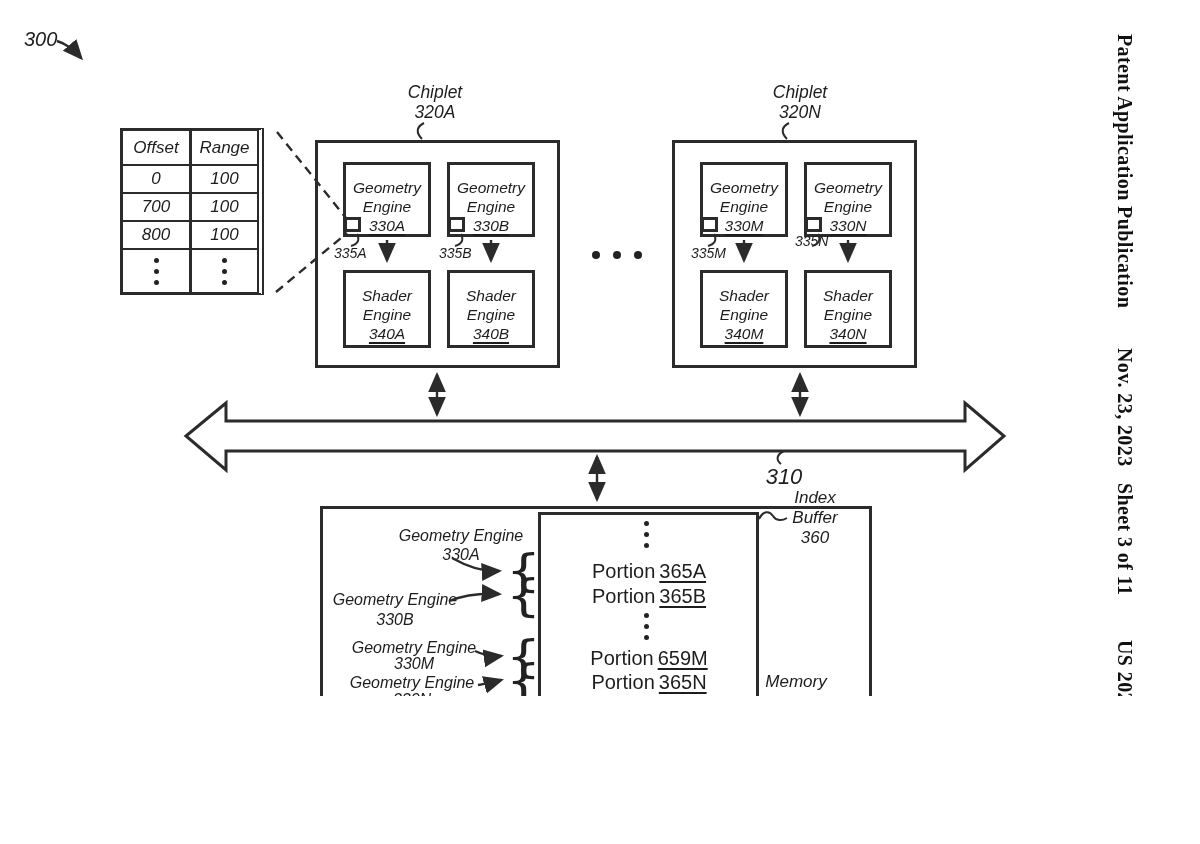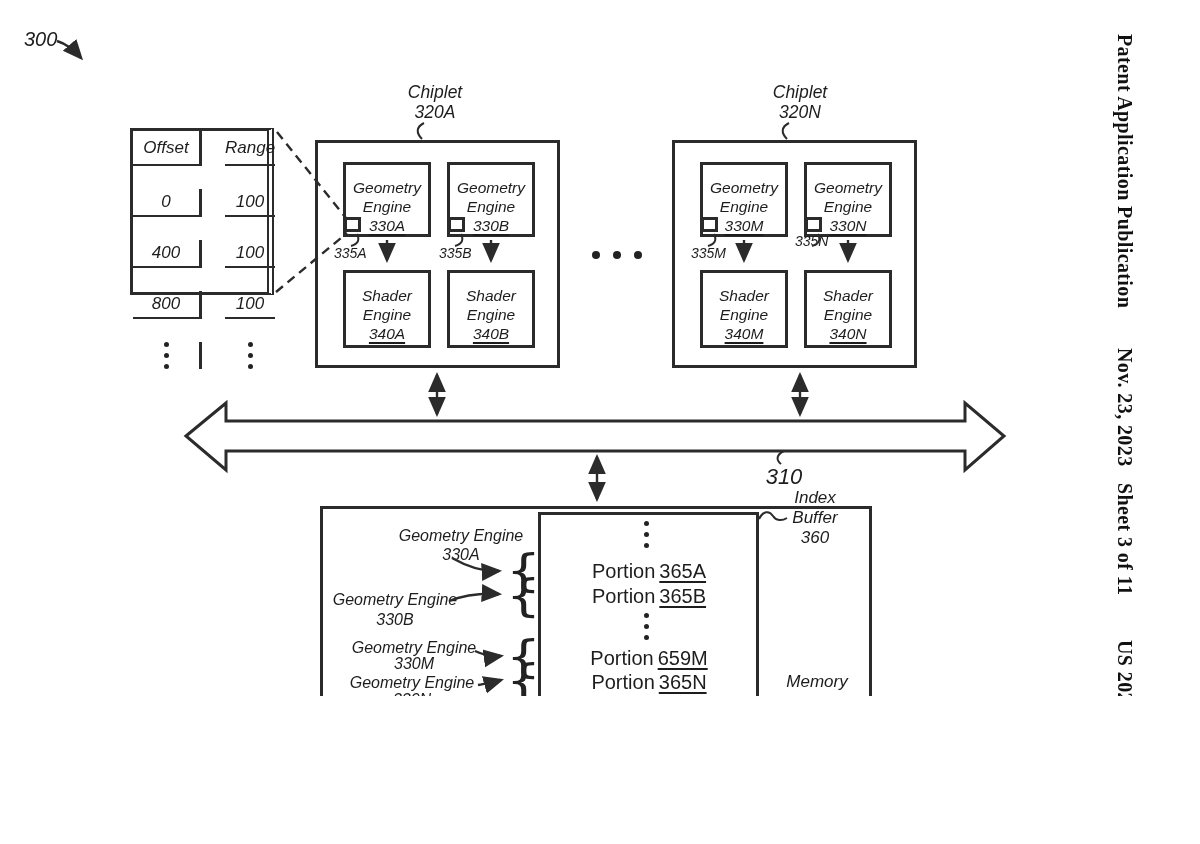--- a/index.html
+++ b/index.html
@@ -18,24 +18,24 @@
   .vlabel {
     position: absolute; left: 1102px; width: 34px;
     writing-mode: vertical-rl; text-orientation: mixed;
     font-family: "Liberation Serif", serif; font-weight: bold; font-size: 20px;
     letter-spacing: 0.4px; color: #111; white-space: nowrap;
   }
   .tag { position: absolute; font-style: italic; font-size: 14px; }
   .chip-label { position: absolute; width: 120px; text-align: center; font-style: italic; font-size: 17.5px; line-height: 20px; }
   
   .otable {
-    position: absolute; left: 130px; top: 128px; width: 144px; height: 167px;
+    position: absolute; left: 120px; top: 128px; width: 144px; height: 167px;
     border: 3px solid #2b2b2b; border-right: 7px double #2b2b2b; background: #fff;
     display: grid; grid-template-columns: 69px 1fr; grid-template-rows: 35px 28px 28px 28px 1fr;
-    font-style: italic; font-size: 17px; gap: 23px;
+    font-style: italic; font-size: 17px;
   }
   .otable > div { display: flex; align-items: center; justify-content: center; border-bottom: 2.5px solid #2b2b2b; }
   .otable > div.c1 { border-right: 3px solid #2b2b2b; }
   .otable > div.last { border-bottom: none; }
   .vdots { display: flex; flex-direction: column; align-items: center; gap: 6px; }
   .vdots i { display: block; width: 5px; height: 5px; border-radius: 50%; background: #222; }
   .hdots { position: absolute; display: flex; gap: 13px; }
   .hdots i { display: block; width: 8px; height: 8px; border-radius: 50%; background: #222; }
   .portion { position: absolute; left: 568px; width: 162px; text-align: center; font-size: 20px; }
   .portion .u { margin-left: 4px; }
@@ -55,21 +55,21 @@
   <div class="vlabel" style="top:34px">Patent Application Publication</div>
   <div class="vlabel" style="top:348px">Nov. 23, 2023</div>
   <div class="vlabel" style="top:483px">Sheet 3 of 11</div>
   <div class="vlabel" style="top:640px">US 2023/0376318 A1</div>
 
   <div class="otable">
     <div class="c1">Offset</div>
     <div>Range</div>
     <div class="c1">0</div>
     <div>100</div>
-    <div class="c1">400</div>
+    <div class="c1">700</div>
     <div>100</div>
     <div class="c1">800</div>
     <div>100</div>
     <div class="c1 last">
         <span class="vdots">
           <i></i>
           <i></i>
           <i></i>
         </span>
       </div>
@@ -184,21 +184,21 @@
       <i></i>
       <i></i>
     </div>
 
   <div class="abs ctr it" style="left:783px;top:488px;width:64px;font-size:17px;line-height:20px">
     <div>Index</div>
     <div>Buffer</div>
     <div>360</div>
   </div>
 
-  <div class="abs ctr it" style="left:782px;top:671px;width:70px;font-size:17px;line-height:21px">
+  <div class="abs ctr it" style="left:761px;top:671px;width:70px;font-size:17px;line-height:21px">
     <div>Memory</div>
     <div><span class="u">350</span></div>
   </div>
 
   <div class="srclabel" style="left:397px;top:526px;width:128px;line-height:19px">
     <div>Geometry Engine</div>
     <div>330A</div>
   </div>
   <div class="srclabel" style="left:331px;top:590px;width:128px;line-height:20px">
     <div>Geometry Engine</div>

